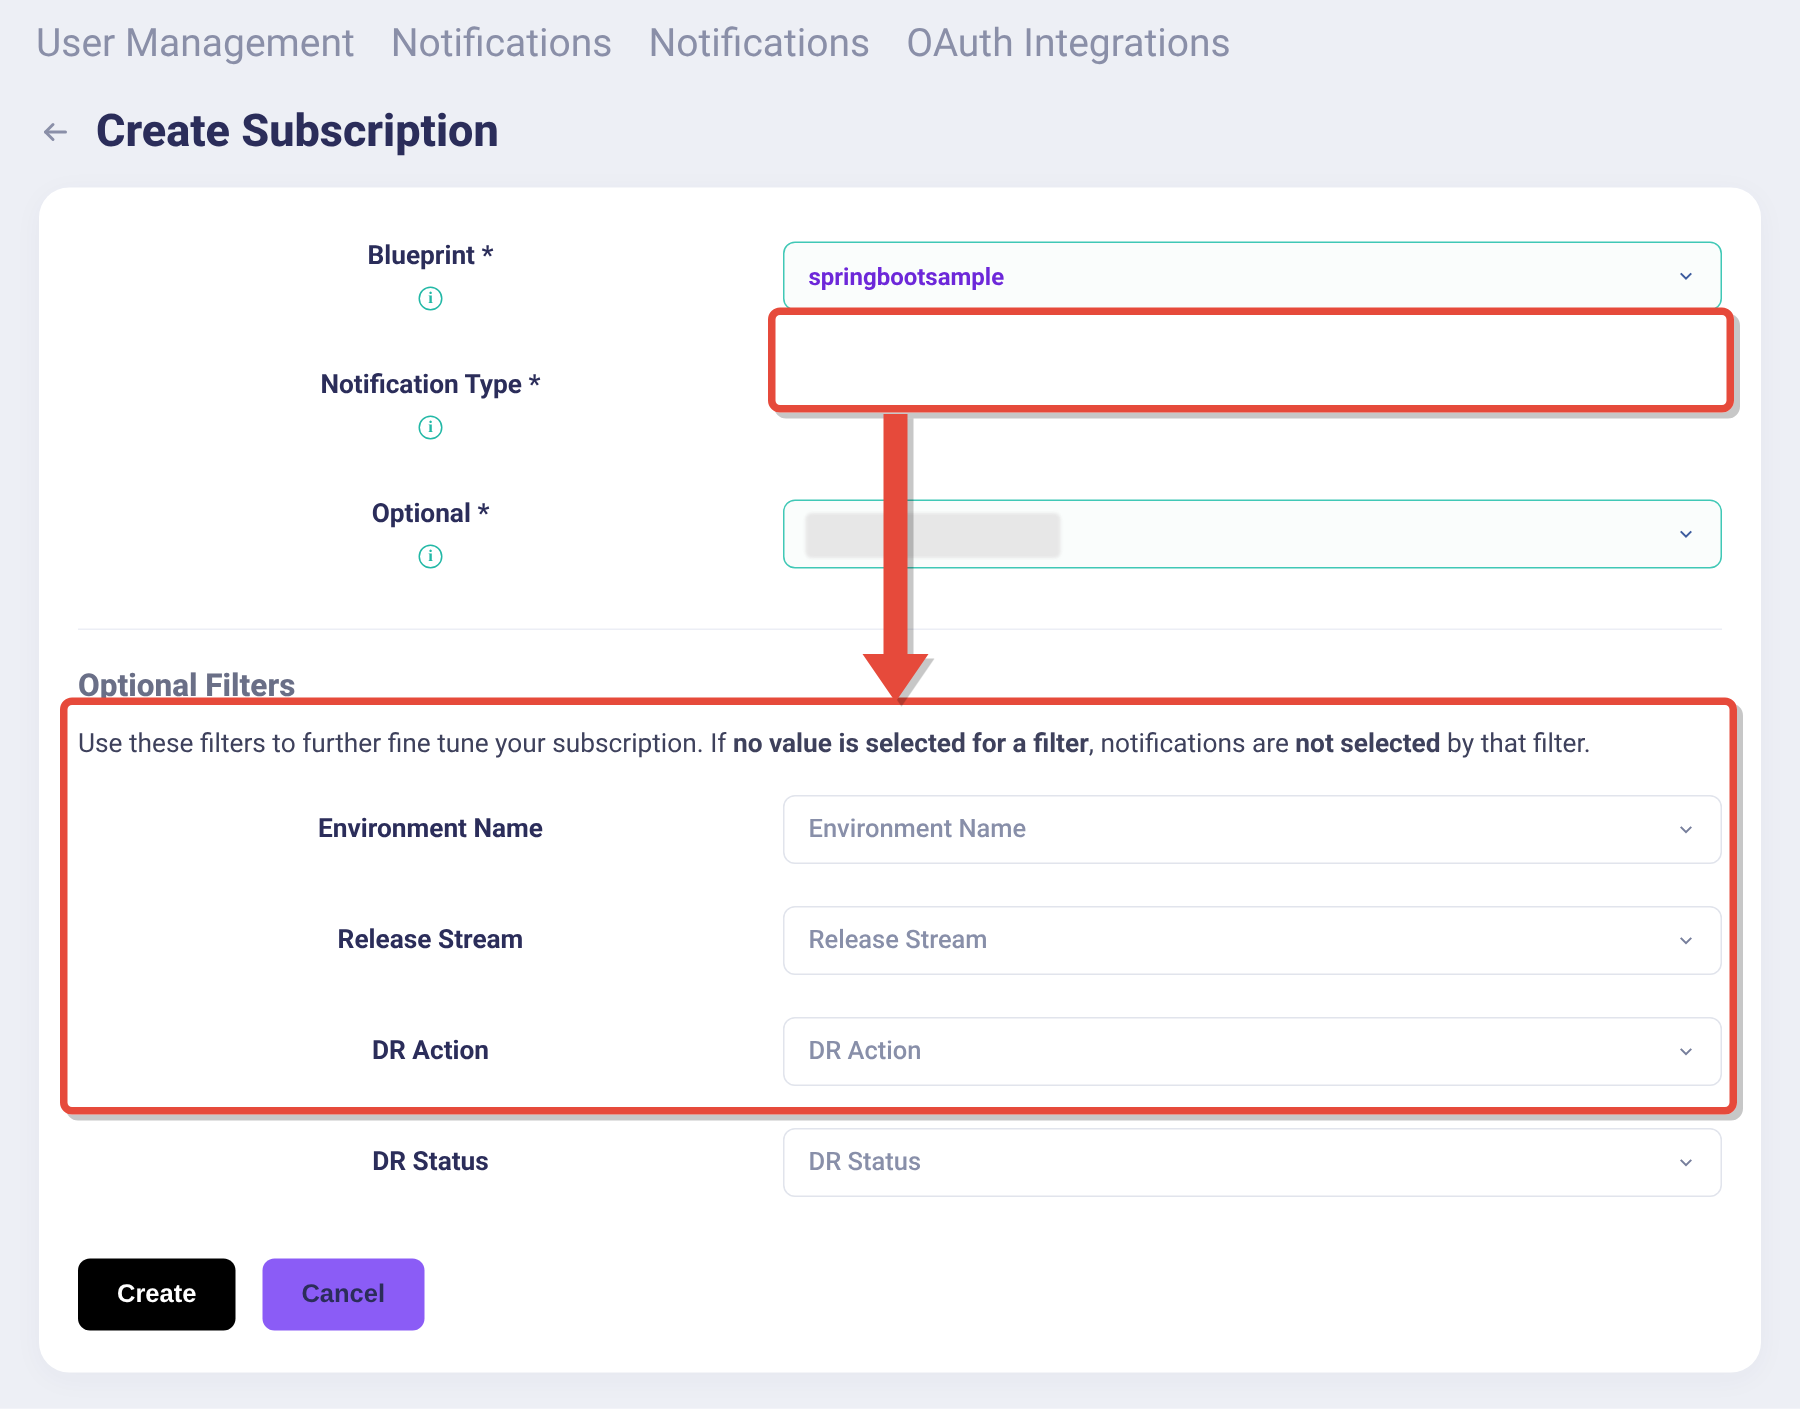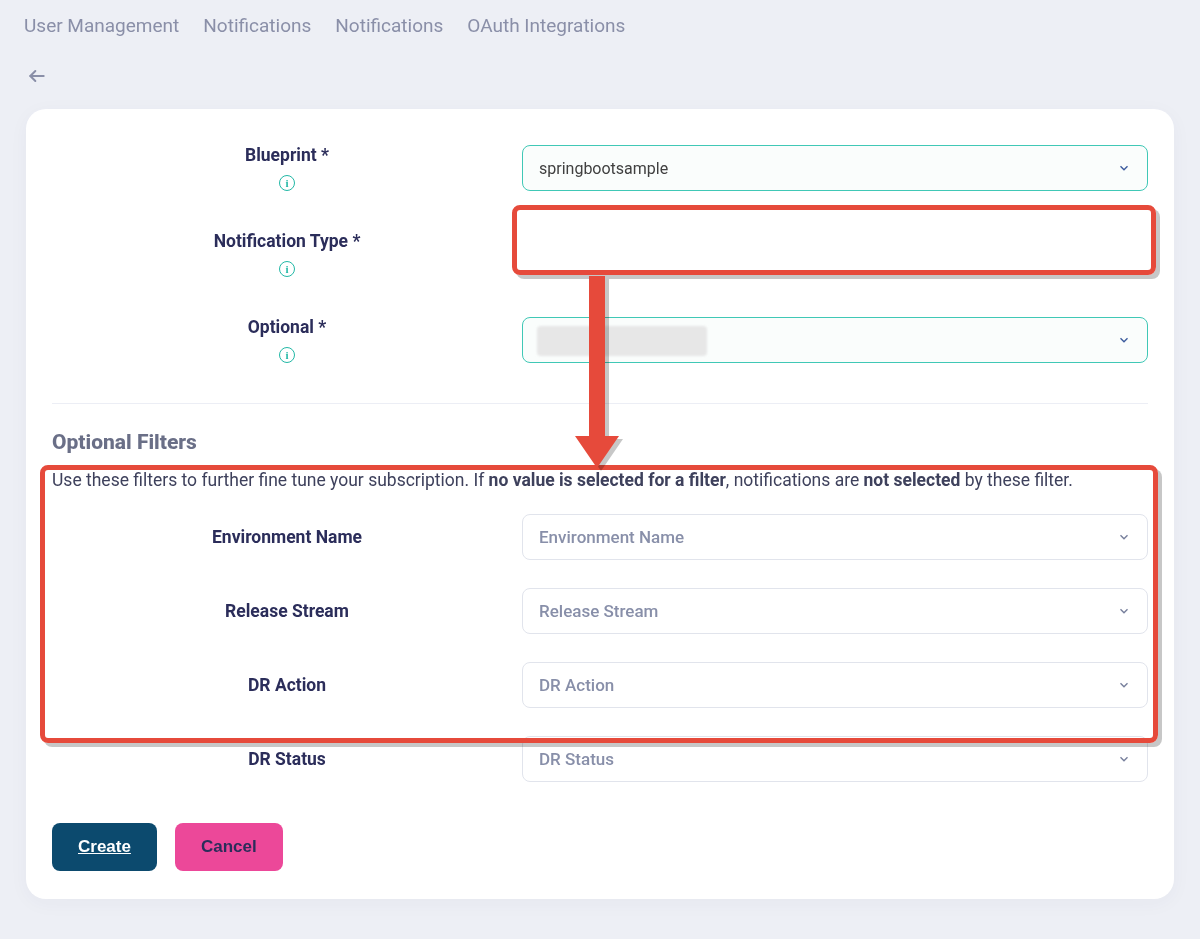--- a/index.html
+++ b/index.html
@@ -9,21 +9,21 @@
     background: #edeff5;
     font-family: -apple-system, BlinkMacSystemFont, "Segoe UI", Roboto, "Helvetica Neue", Arial, sans-serif;
     font-size: 16px;
     color: #272848;
     overflow: hidden;
   }
   .topnav {
     display: flex;
     gap: 24px;
     padding: 14px 24px 26px 24px;
-    font-size: 19px;
+    font-size: 26px;
     color: #8a8fa8;
     text-align: center;
   }
   .topnav span { cursor: pointer; }
   .page-title-row {
     display: flex;
     align-items: center;
     gap: 14px;
     padding: 0 24px 20px 24px;
   }
@@ -81,22 +81,22 @@
     flex: 1;
     height: 46px;
     border: 1px solid #40c8b6;
     border-radius: 8px;
     background: #fafdfc;
     display: flex;
     align-items: center;
     padding: 0 16px;
     cursor: pointer;
     position: relative;
-    color: #404040;
-    font-weight: 400;
+    color: #6d28d9;
+    font-weight: 700;
     font-size: 16px;
   }
   .select-box.plain {
     border-color: #e1e4ec;
     background: #fff;
     font-weight: 500;
     color: #888fa9;
     font-size: 17px;
   }
   .select-box .chev {
@@ -188,40 +188,41 @@
   }
   .btn {
     height: 48px;
     padding: 0 26px;
     border-radius: 8px;
     border: none;
     font-size: 17px;
     font-weight: 700;
     cursor: pointer;
   }
-  .btn-primary { background: #0c4a6e; color: #fff; text-decoration: underline; }
-  .btn-secondary { background: #ec4899; color: #2b2d5a; }
+  .btn-primary { background: #000000; color: #fff; }
+  .btn-secondary { background: #8b5cf6; color: #2b2d5a; }
 </style>
 </head>
 <body>
 
 <div class="topnav">
   <span>User Management</span>
   <span>Notifications</span>
   <span>Notifications</span>
   <span>OAuth Integrations</span>
 </div>
 
 <div class="page-title-row">
   <div class="back-btn">
     <svg width="20" height="20" viewBox="0 0 24 24" fill="none" stroke="currentColor" stroke-width="2.4" stroke-linecap="round" stroke-linejoin="round">
         <line x1="20" y1="12" x2="4" y2="12"></line>
         <polyline points="10 18 4 12 10 6"></polyline>
       </svg>
   </div>
+  <div class="page-title">Create Subscription</div>
 </div>
 
 <div class="card">
 
   <div class="form-row">
     <div class="label-col">
       <span><span>Blueprint</span> <span class="req">*</span></span>
       <span class="info-icon">i</span>
     </div>
     <div class="select-box accent">
@@ -254,21 +255,21 @@
           </svg>
       </span>
     </div>
   </div>
 
   <hr class="divider">
 
   <div class="section-title">Optional Filters</div>
 
   <div class="section-help">
-    <span>Use these filters to further fine tune your subscription. If </span><b>no value is selected for a filter</b><span>, notifications are </span><b>not selected</b><span> by these filter.</span>
+    <span>Use these filters to further fine tune your subscription. If </span><b>no value is selected for a filter</b><span>, notifications are </span><b>not selected</b><span> by that filter.</span>
   </div>
 
   <div class="form-row tight">
     <div class="label-col">
       <span>Environment Name</span>
     </div>
     <div class="select-box plain">
       <span>Environment Name</span>
       <span class="chev">
         <svg width="14" height="14" viewBox="0 0 24 24" fill="none" stroke="currentColor" stroke-width="2.4">

